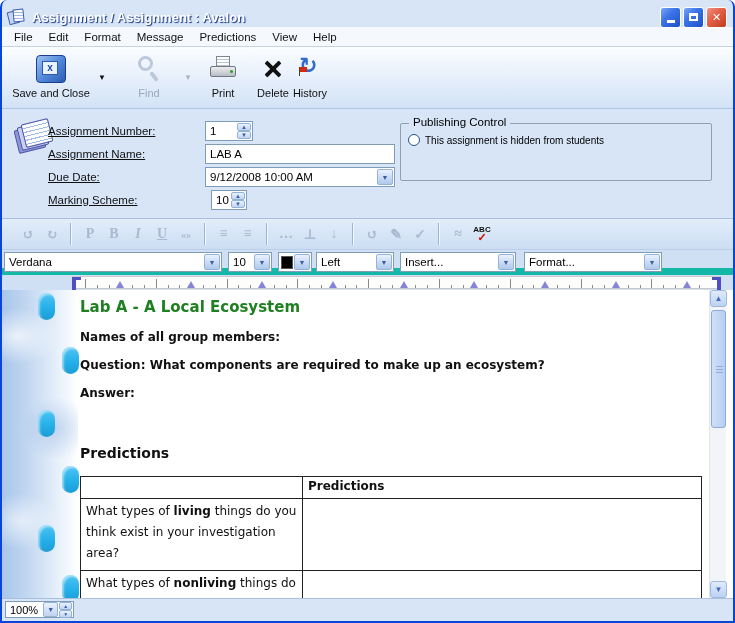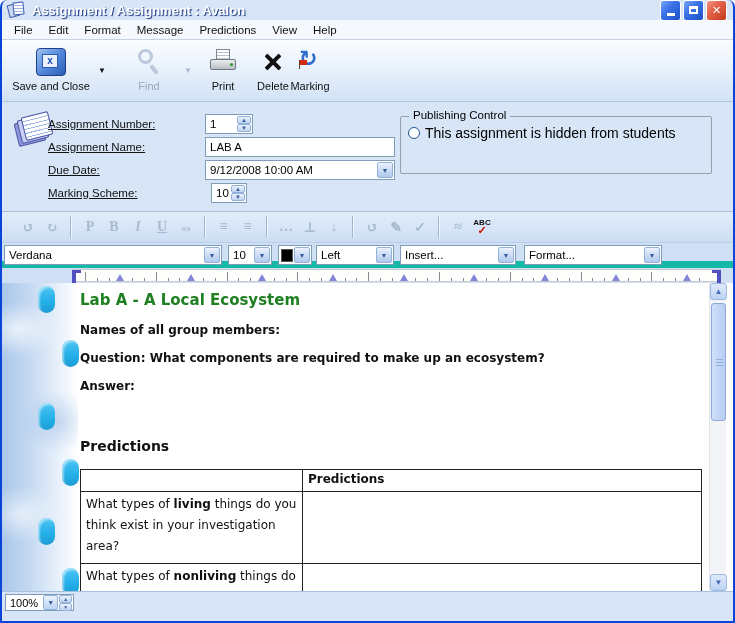--- a/index.html
+++ b/index.html
@@ -3,21 +3,21 @@
 <meta charset="utf-8">
 <style>
   * { margin:0; padding:0; box-sizing:border-box; }
   html,body { width:735px; height:623px; font-family:"Liberation Sans","DejaVu Sans",sans-serif; }
   #window { position:relative; width:735px; height:623px; border:2px solid #0845D8; border-top:none;
             border-radius:7px 7px 0 0; overflow:hidden; background:#D7E5F7; }
 
   
   .titlebar { height:20px; display:flex; align-items:center; padding:0 6px 0 6px;
     background:linear-gradient(180deg,#5A9AFา 0%,#3E8BFF 0%,#0D60EC 10%,#0352E0 45%,#0250D8 80%,#0A5CEC 100%);
-    border-radius:5px 5px 0 0; }
+    border-radius:5px 5px 0 0;margin-top:7px; }
   .title-icon { width:18px; height:16px; position:relative; margin-right:6px; flex:none; }
   .title-icon .p1,.title-icon .p2 { position:absolute; width:11px; height:13px; background:#fff;
     border:1px solid #3E5FAE; border-radius:1px; }
   .title-icon .p1 { left:0; top:2px; transform:rotate(-14deg); background:#C8D6F2; }
   .title-icon .p2 { left:5px; top:0; transform:rotate(-6deg);
     background:repeating-linear-gradient(180deg,#fff 0 2px,#9FB9E8 2px 3px); }
   .title-text { color:#fff; font-weight:bold; font-size:13px; text-shadow:1px 1px 1px #10307E; flex:1;
     white-space:nowrap; }
   .win-btns { display:flex; gap:2px; }
   .wbtn { width:21px; height:21px; border-radius:3px; border:1px solid #fff; color:#fff; font-size:11px;
@@ -87,21 +87,21 @@
   .combo-btn { right:1px; top:1px; bottom:1px; width:16px; border-radius:2px;
     background:linear-gradient(180deg,#EAF2FD 0%,#CCDCF5 50%,#AFC9EC 100%); border:1px solid #93B2DA;
     display:flex; align-items:center; justify-content:center; font-size:7px; color:#3A5D9E; }
   .spinbox { position:relative; padding-right:16px; }
   .spin { right:1px; top:1px; bottom:1px; width:14px; display:flex; flex-direction:column; }
   .spin b { flex:1; font-size:6px; color:#3A5D9E; display:flex; align-items:center; justify-content:center;
     background:linear-gradient(180deg,#EAF2FD,#BFD3F0); border:1px solid #93B2DA; border-radius:2px; font-weight:normal; }
   .groupbox { position:absolute; left:398px; top:14px; width:312px; height:58px; border:1px solid #93A0AE;
     border-radius:2px; }
   .groupbox .gtitle { position:absolute; left:8px; top:-8px; background:#D7E5F7; padding:0 4px; font-size:11.5px; }
-  .radio-row { position:absolute; left:7px; display:flex; align-items:center; font-size:14px; gap:5px; height:16px; }
+  .radio-row { position:absolute; left:7px; display:flex; align-items:center; font-size:10px; gap:5px; height:16px; }
   .radio { width:12px; height:12px; border:1px solid #20558E; border-radius:50%; background:#fff; position:relative; flex:none; }
   .radio.sel::after { content:""; position:absolute; left:2px; top:2px; width:6px; height:6px; border-radius:50%;
     background:#3DAB44; }
   .focus-label { outline:1px dotted #333; padding:0 2px; }
   .eye { width:15px; height:10px; border-radius:50%; background:#3A3A3A; position:relative; margin-left:6px; flex:none; }
   .eye::after { content:""; position:absolute; left:4px; top:2px; width:6px; height:6px; border-radius:50%;
     background:#000; border:1px solid #999; }
 
   
   .fmtbar { height:31px; background:linear-gradient(180deg,#E2EDFA,#CCDDF3); border-bottom:1px solid #BBCFE9;
@@ -255,21 +255,21 @@
       <span>Delete</span>
     </div>
     <div class="tbtn" style="left:280px;width:56px;">
       <div class="icon-slot">
           <span class="hist-icon">
             <span class="arrow">↻</span>
             <span class="pole"></span>
             <span class="flag"></span>
           </span>
         </div>
-      <span>Marking</span>
+      <span>History</span>
     </div>
   </div>
 
   <div class="formpanel">
     <div class="assign-icon">
         <span class="l1"></span>
         <span class="l2"></span>
         <span class="l3"></span>
       </div>
 

